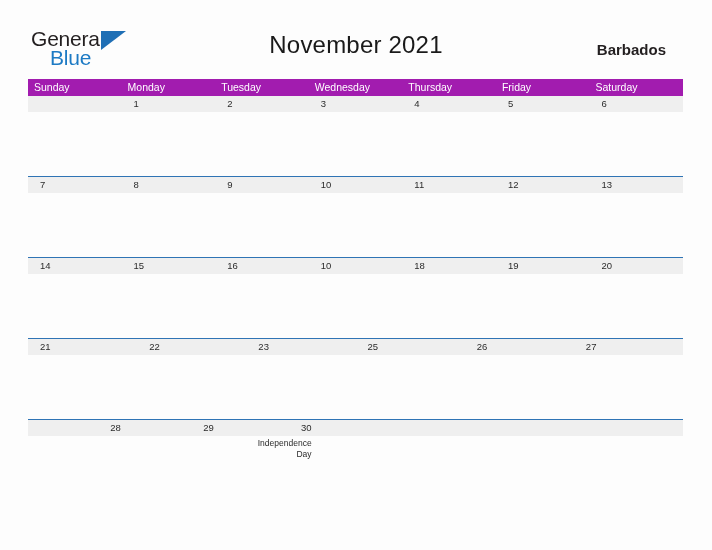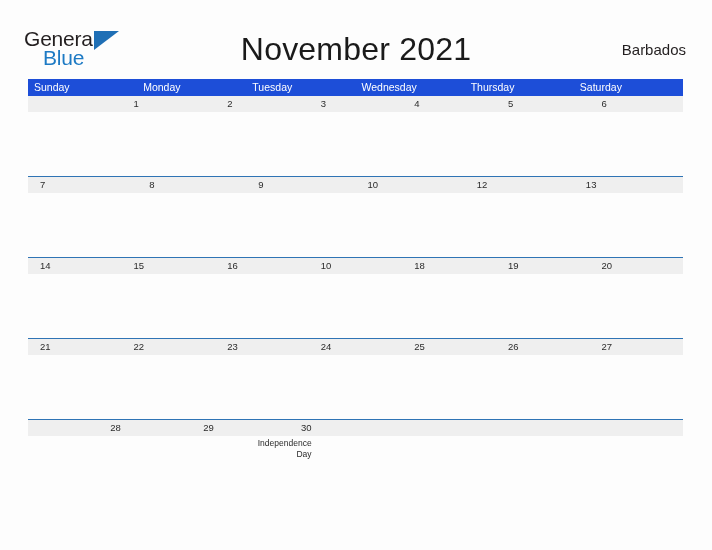--- a/index.html
+++ b/index.html
@@ -17,21 +17,21 @@
   }
 
   
   .page-header {
     position: relative;
     height: 78px;
   }
 
   .logo {
     position: absolute;
-    left: 24px;
+    left: 31px;
     top: 28px;
     width: 95px;
     height: 42px;
     line-height: 1;
     user-select: none;
   }
   .logo-general {
     position: absolute;
     left: 0;
     top: 0;
@@ -58,45 +58,46 @@
     border-left: 25px solid #1f6fb5;
     border-bottom: 19px solid transparent;
   }
 
   .month-title {
     position: absolute;
     left: 0;
     right: 0;
     top: 31px;
     text-align: center;
-    font-size: 32px;
+    font-size: 24px;
     font-weight: 400;
     color: #1a1a1a;
     letter-spacing: 0.2px;
   }
 
   .region-label {
     position: absolute;
-    right: 26px;
+    right: 46px;
     top: 41px;
     font-size: 15px;
     color: #231f20;
+    font-weight: bold;
   }
 
   
   .calendar {
     position: absolute;
     left: 28px;
     top: 79px;
     width: 655px;
   }
 
   .weekday-row {
     display: flex;
-    background: #1d4ed8;
+    background: #a21caf;
     height: 17px;
   }
   .weekday-cell {
     flex: 1 1 0;
     color: #ffffff;
     font-size: 10.5px;
     line-height: 17px;
     padding-left: 6px;
     white-space: nowrap;
     overflow: hidden;
@@ -175,20 +176,21 @@
 </div>
 
 <div class="calendar">
 
   <div class="weekday-row">
     <div class="weekday-cell">Sunday</div>
     <div class="weekday-cell">Monday</div>
     <div class="weekday-cell">Tuesday</div>
     <div class="weekday-cell">Wednesday</div>
     <div class="weekday-cell">Thursday</div>
+    <div class="weekday-cell">Friday</div>
     <div class="weekday-cell">Saturday</div>
   </div>
 
   <div id="weeks-container">
       <div class="week-row">
         <div class="week-cells">
           <div class="day-cell empty">
             <div class="date-band"></div>
             <span class="date-number"></span>
           </div>
@@ -231,20 +233,24 @@
           <div class="day-cell">
             <div class="date-band"></div>
             <span class="date-number">9</span>
           </div>
           <div class="day-cell">
             <div class="date-band"></div>
             <span class="date-number">10</span>
           </div>
           <div class="day-cell">
             <div class="date-band"></div>
+            <span class="date-number">11</span>
+          </div>
+          <div class="day-cell">
+            <div class="date-band"></div>
             <span class="date-number">12</span>
           </div>
           <div class="day-cell">
             <div class="date-band"></div>
             <span class="date-number">13</span>
           </div>
         </div>
       </div>
       <div class="week-row">
         <div class="week-cells">
@@ -284,24 +290,20 @@
             <div class="date-band"></div>
             <span class="date-number">21</span>
           </div>
           <div class="day-cell">
             <div class="date-band"></div>
             <span class="date-number">22</span>
           </div>
           <div class="day-cell">
             <div class="date-band"></div>
             <span class="date-number">23</span>
-          </div>
-          <div class="day-cell">
-            <div class="date-band"></div>
-            <span class="date-number">24</span>
           </div>
           <div class="day-cell">
             <div class="date-band"></div>
             <span class="date-number">25</span>
           </div>
           <div class="day-cell">
             <div class="date-band"></div>
             <span class="date-number">26</span>
           </div>
           <div class="day-cell">

